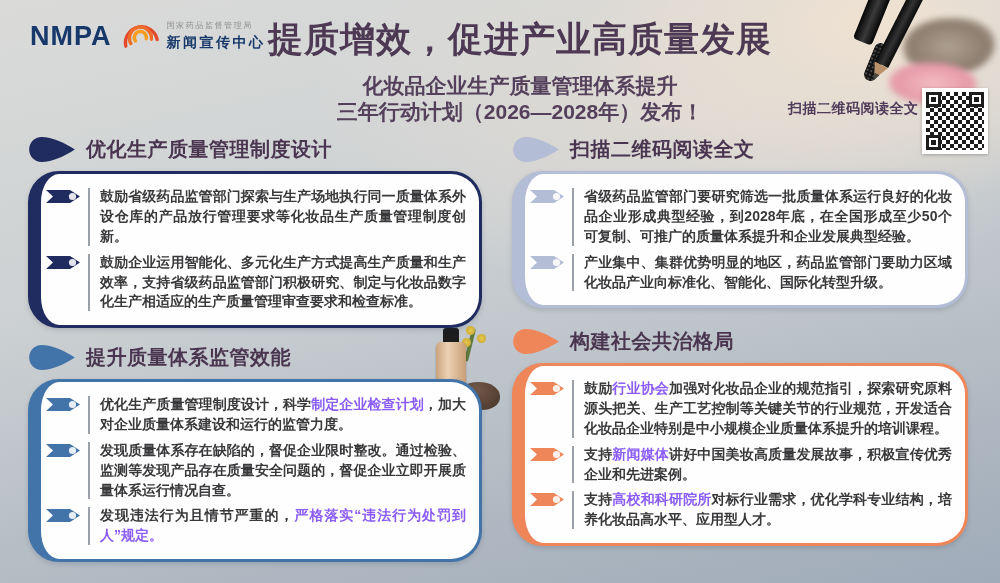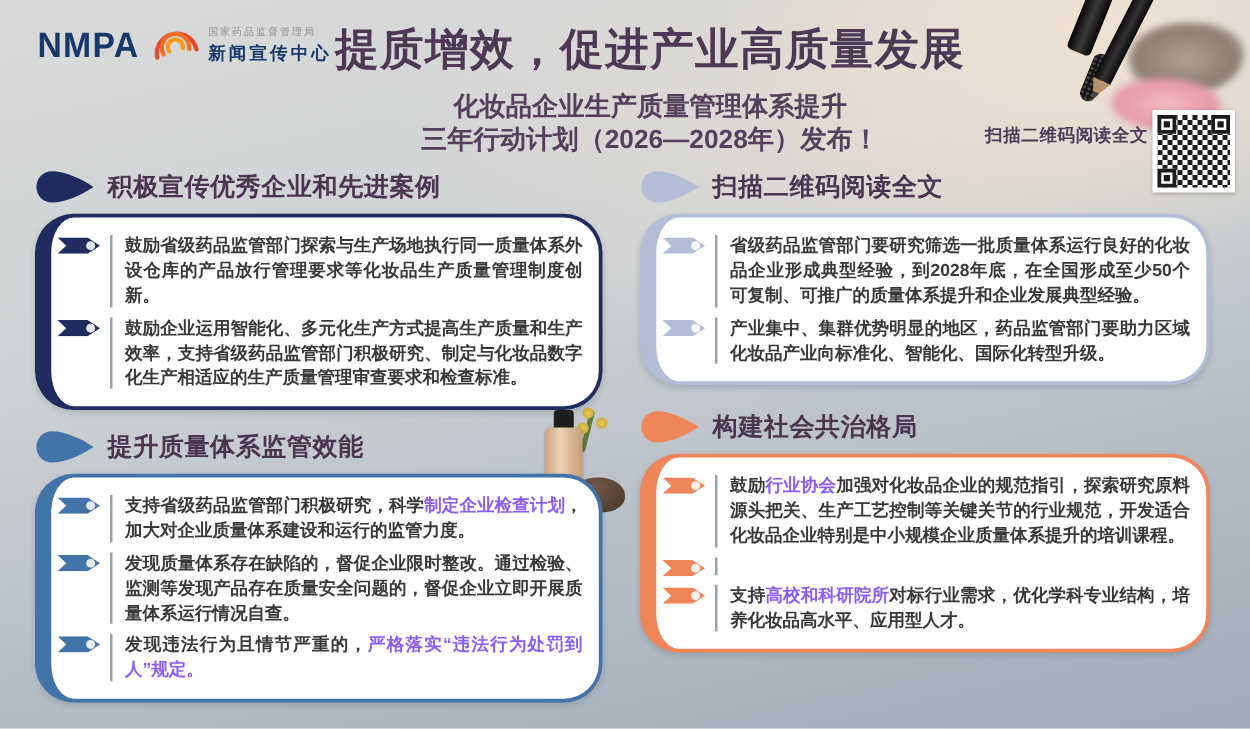--- a/index.html
+++ b/index.html
@@ -124,21 +124,21 @@
     <div class="stone-2"></div>
     <div class="bottle-cap"></div>
     <div class="bottle-body"></div>
   </div>
 
   <div class="section sec1" style="--accent: #202b60;">
     <div class="sec-head">
       <svg class="leaf-icon" viewBox="0 0 46 26">
         <path fill="currentColor" d="M13 1 C6 1 1 6.4 1 13 C1 19.6 6 25 13 25 C23 25 35 19.5 45 13 C35 6.5 23 1 13 1 Z"></path>
       </svg>
-      <span class="sec-title">积极宣传优秀企业和先进案例</span>
+      <span class="sec-title">优化生产质量管理制度设计</span>
     </div>
     <div class="content-box">
       <div class="bullet">
         <svg class="marker" width="34" height="13" viewBox="0 0 34 13">
           <polygon fill="currentColor" points="0,0 24,0 34,6.5 24,13 0,13 7,6.5"></polygon>
           <circle cx="26.5" cy="6.5" r="3.6" fill="#ffffff" opacity="0.88"></circle>
         </svg>
         <div class="bullet-divider"></div>
         <div class="bullet-text"><span>鼓励省级药品监管部门探索与生产场地执行同一质量体系外设仓库的产品放行管理要求等化妆品生产质量管理制度创新。</span></div>
       </div>
@@ -160,21 +160,21 @@
       </svg>
       <span class="sec-title">提升质量体系监管效能</span>
     </div>
     <div class="content-box">
       <div class="bullet">
         <svg class="marker" width="34" height="13" viewBox="0 0 34 13">
           <polygon fill="currentColor" points="0,0 24,0 34,6.5 24,13 0,13 7,6.5"></polygon>
           <circle cx="26.5" cy="6.5" r="3.6" fill="#ffffff" opacity="0.88"></circle>
         </svg>
         <div class="bullet-divider"></div>
-        <div class="bullet-text"><span>支持省级药品监管部门积极研究，科学</span><span class="hl">制定企业检查计划</span><span>，加大对企业质量体系建设和运行的监管力度。</span></div>
+        <div class="bullet-text"><span>优化生产质量管理制度设计，科学</span><span class="hl">制定企业检查计划</span><span>，加大对企业质量体系建设和运行的监管力度。</span></div>
       </div>
       <div class="bullet">
         <svg class="marker" width="34" height="13" viewBox="0 0 34 13">
           <polygon fill="currentColor" points="0,0 24,0 34,6.5 24,13 0,13 7,6.5"></polygon>
           <circle cx="26.5" cy="6.5" r="3.6" fill="#ffffff" opacity="0.88"></circle>
         </svg>
         <div class="bullet-divider"></div>
         <div class="bullet-text"><span>发现质量体系存在缺陷的，督促企业限时整改。通过检验、监测等发现产品存在质量安全问题的，督促企业立即开展质量体系运行情况自查。</span></div>
       </div>
       <div class="bullet">
@@ -230,20 +230,21 @@
         </svg>
         <div class="bullet-divider"></div>
         <div class="bullet-text"><span>鼓励</span><span class="hl">行业协会</span><span>加强对化妆品企业的规范指引，探索研究原料源头把关、生产工艺控制等关键关节的行业规范，开发适合化妆品企业特别是中小规模企业质量体系提升的培训课程。</span></div>
       </div>
       <div class="bullet">
         <svg class="marker" width="34" height="13" viewBox="0 0 34 13">
           <polygon fill="currentColor" points="0,0 24,0 34,6.5 24,13 0,13 7,6.5"></polygon>
           <circle cx="26.5" cy="6.5" r="3.6" fill="#ffffff" opacity="0.88"></circle>
         </svg>
         <div class="bullet-divider"></div>
+        <div class="bullet-text"><span>支持</span><span class="hl">新闻媒体</span><span>讲好中国美妆高质量发展故事，积极宣传优秀企业和先进案例。</span></div>
       </div>
       <div class="bullet">
         <svg class="marker" width="34" height="13" viewBox="0 0 34 13">
           <polygon fill="currentColor" points="0,0 24,0 34,6.5 24,13 0,13 7,6.5"></polygon>
           <circle cx="26.5" cy="6.5" r="3.6" fill="#ffffff" opacity="0.88"></circle>
         </svg>
         <div class="bullet-divider"></div>
         <div class="bullet-text"><span>支持</span><span class="hl">高校和科研院所</span><span>对标行业需求，优化学科专业结构，培养化妆品高水平、应用型人才。</span></div>
       </div>
     </div>

